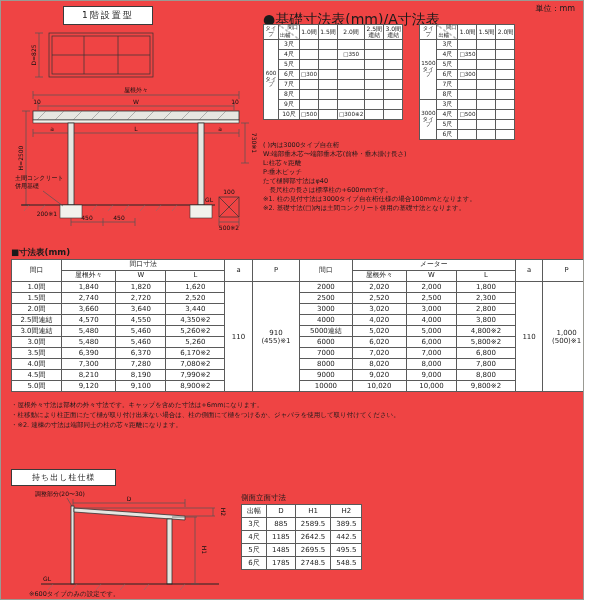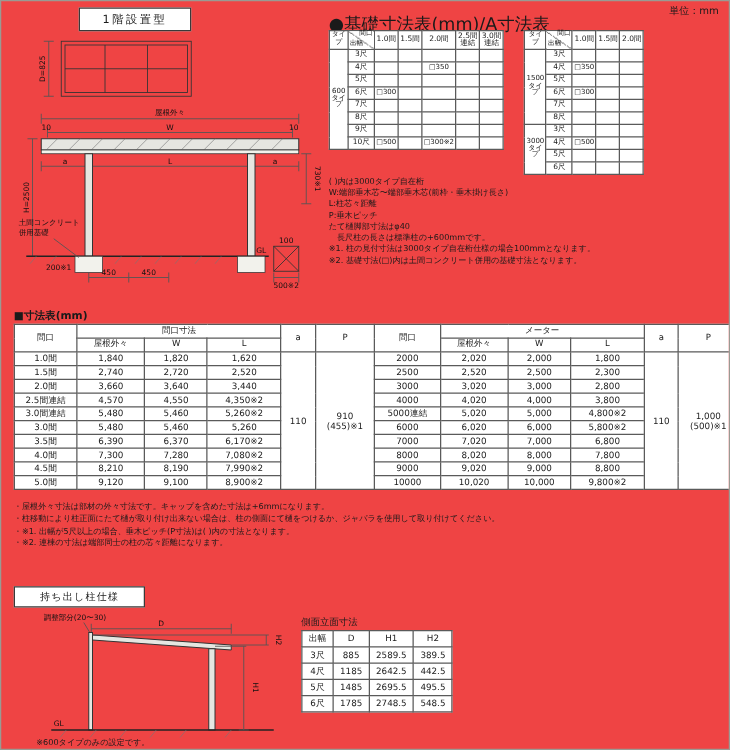--- a/index.html
+++ b/index.html
@@ -473,21 +473,20 @@
           <td class="num">10,020</td>
           <td class="num">10,000</td>
           <td class="num">9,800※2</td>
         </tr>
       </tbody>
   </table>
 
   <div class="m-foot">
       <div class="note-line">・屋根外々寸法は部材の外々寸法です。キャップを含めた寸法は+6mmになります。</div>
       <div class="note-line">・柱移動により柱正面にたて樋が取り付け出来ない場合は、柱の側面にて樋をつけるか、ジャバラを使用して取り付けてください。</div>
-      <div class="note-line">・※1. 出幅が5尺以上の場合、垂木ピッチ(P寸法)は( )内の寸法となります。</div>
       <div class="note-line">・※2. 連棟の寸法は端部同士の柱の芯々距離になります。</div>
     </div>
 
   <div class="c-box">持ち出し柱仕様</div>
 
   <svg class="c-svg" width="195" height="105" viewBox="0 0 195 105">
     <text x="2" y="8" font-size="5.5">調整部分(20〜30)</text>
     <line class="dln" x1="34" y1="10" x2="40" y2="20"></line>
     <line class="dln" x1="40" y1="15" x2="152" y2="15"></line>
     <line class="dln" x1="40" y1="11" x2="40" y2="19"></line>

